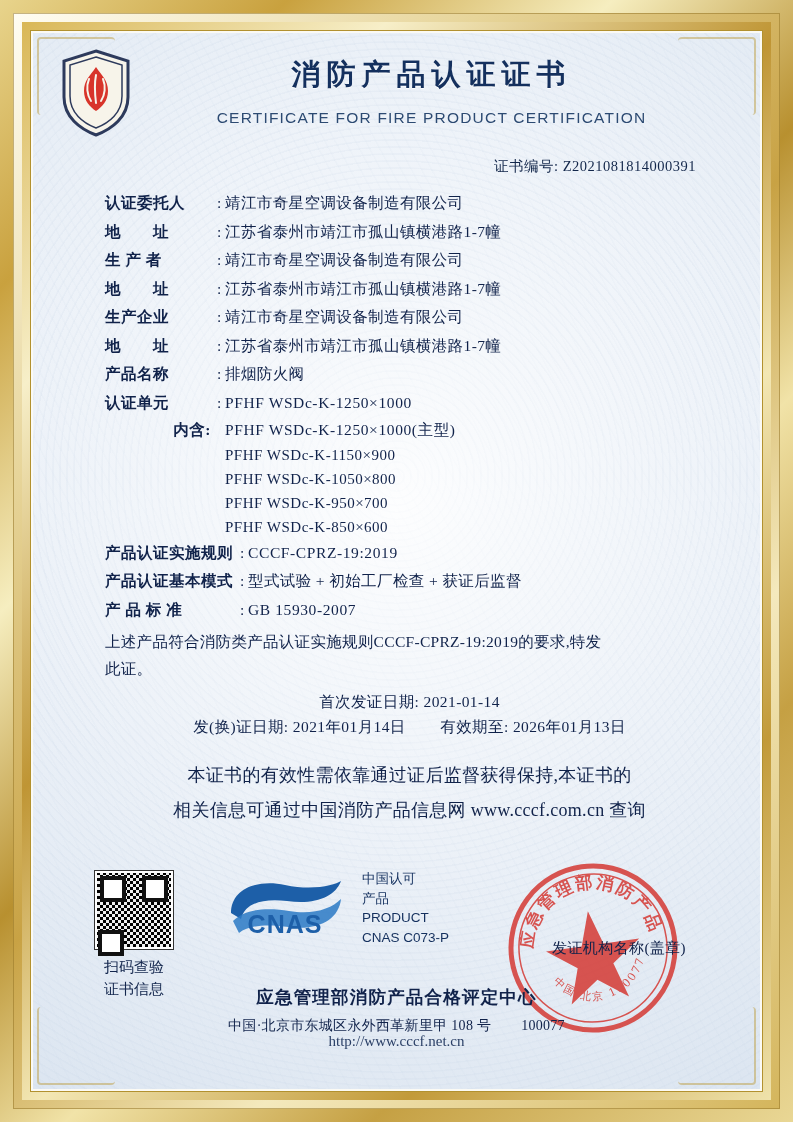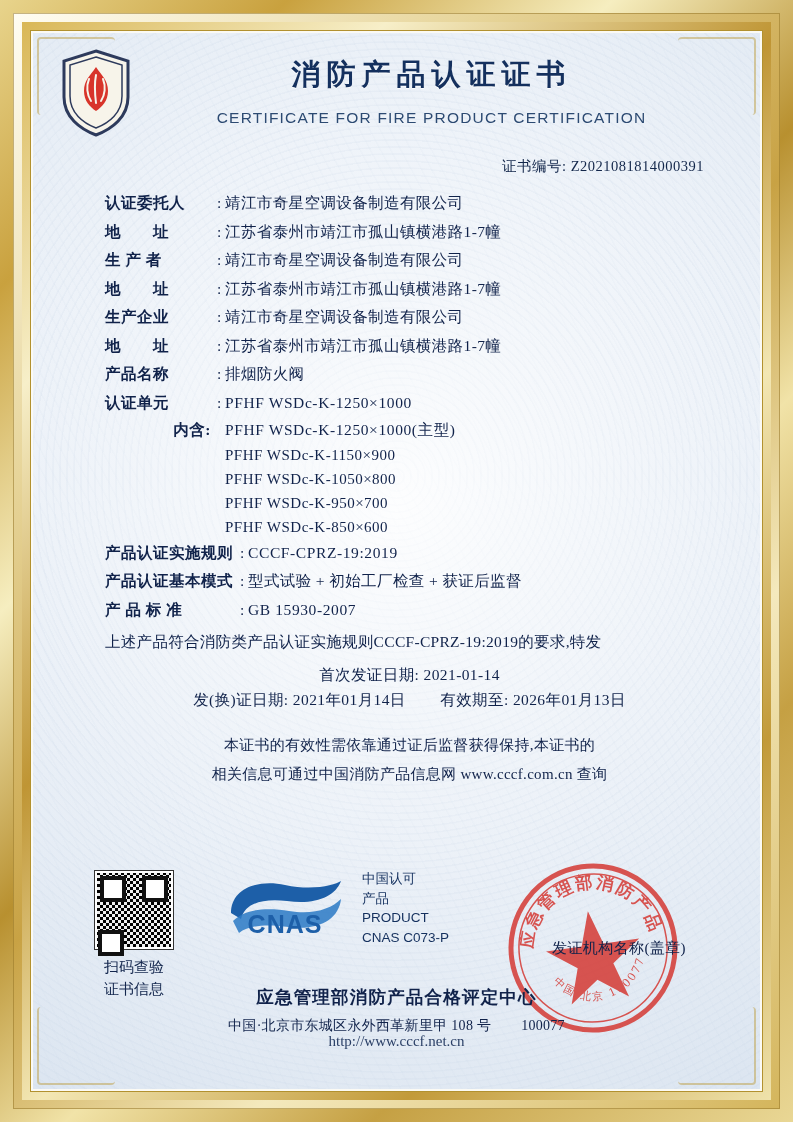--- a/index.html
+++ b/index.html
@@ -91,21 +91,21 @@
   }
   .title-en {
     font-family: "Liberation Sans", sans-serif;
     font-size: 15.5px;
     letter-spacing: 1.2px;
     color: #2c4a72;
     margin: 0;
   }
   .cert-no {
     position: absolute;
-    right: 56px;
+    right: 64px;
     top: 124px;
     font-size: 14.5px;
     color: #12264a;
     letter-spacing: .5px;
     margin-left: 20px;
   }
   .cert-no .num { font-family: "Liberation Serif", serif; }
 
   
   .fields {
@@ -158,21 +158,21 @@
     font-size: 15.5px;
     color: #10224a;
     letter-spacing: .4px;
   }
   .dates .line2 { margin-top: 4px; }
   .dates .gap { display: inline-block; width: 26px; }
 
   .notice {
     margin-top: 20px;
     text-align: center;
-    font-size: 15px;
+    font-size: 18px;
     color: #10224a;
     line-height: 1.95;
     letter-spacing: .3px;
   }
 
   
   .bottom {
     position: absolute;
     left: 0; right: 0;
     bottom: 8px;
@@ -378,20 +378,21 @@
         <span class="val">型式试验 + 初始工厂检查 + 获证后监督</span>
       </div>
       <div class="row">
         <span class="lbl" style="width:135px">产 品 标 准</span>
         <span class="lbl-colon">:</span>
         <span class="val mono">GB 15930-2007</span>
       </div>
 
       <div class="statement">
         <span class="ind">上述产品符合消防类产品认证实施规则CCCF-CPRZ-19:2019的要求,特发</span>
+        <span class="ind">此证。</span>
       </div>
 
       <div class="dates">
         <div>
           <span>首次发证日期:</span>
           <span>2021-01-14</span>
         </div>
         <div class="line2">
           <span>发(换)证日期:</span>
           <span>2021年01月14日</span>

